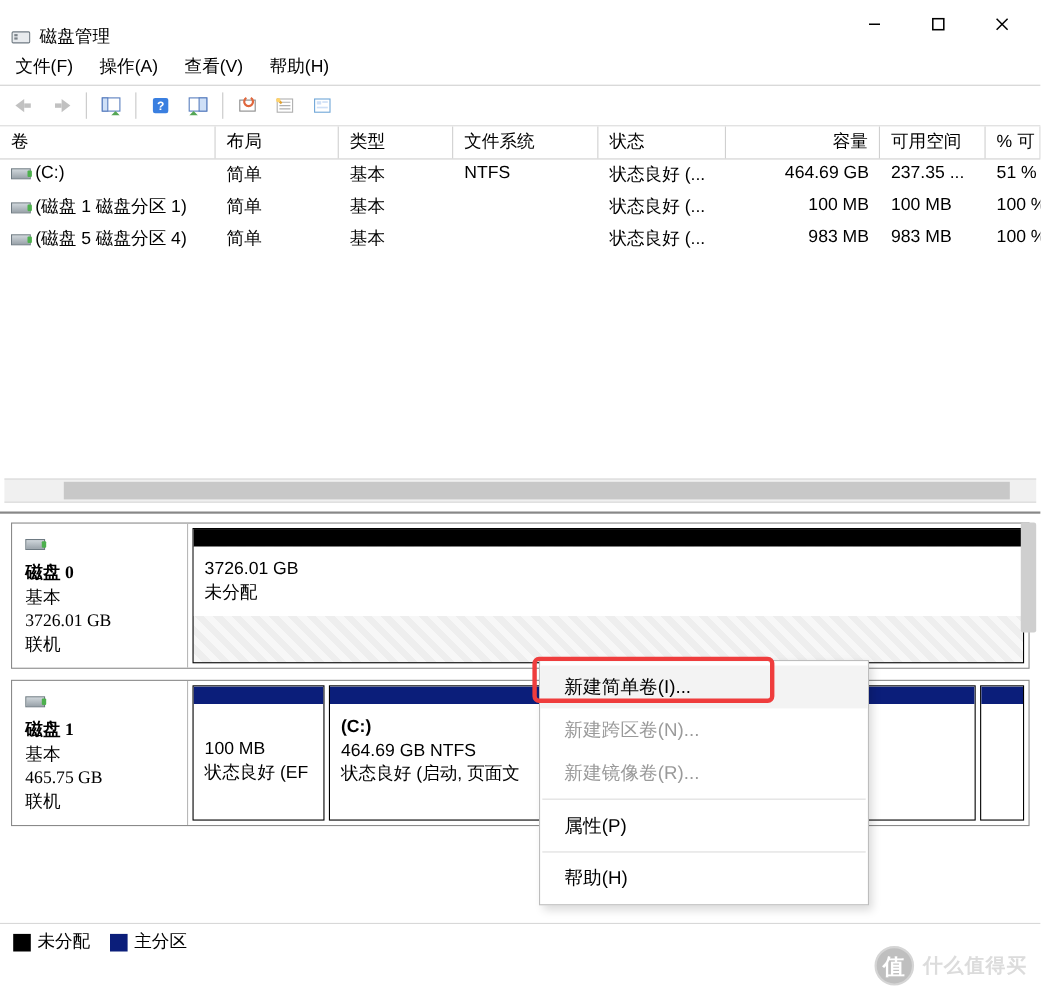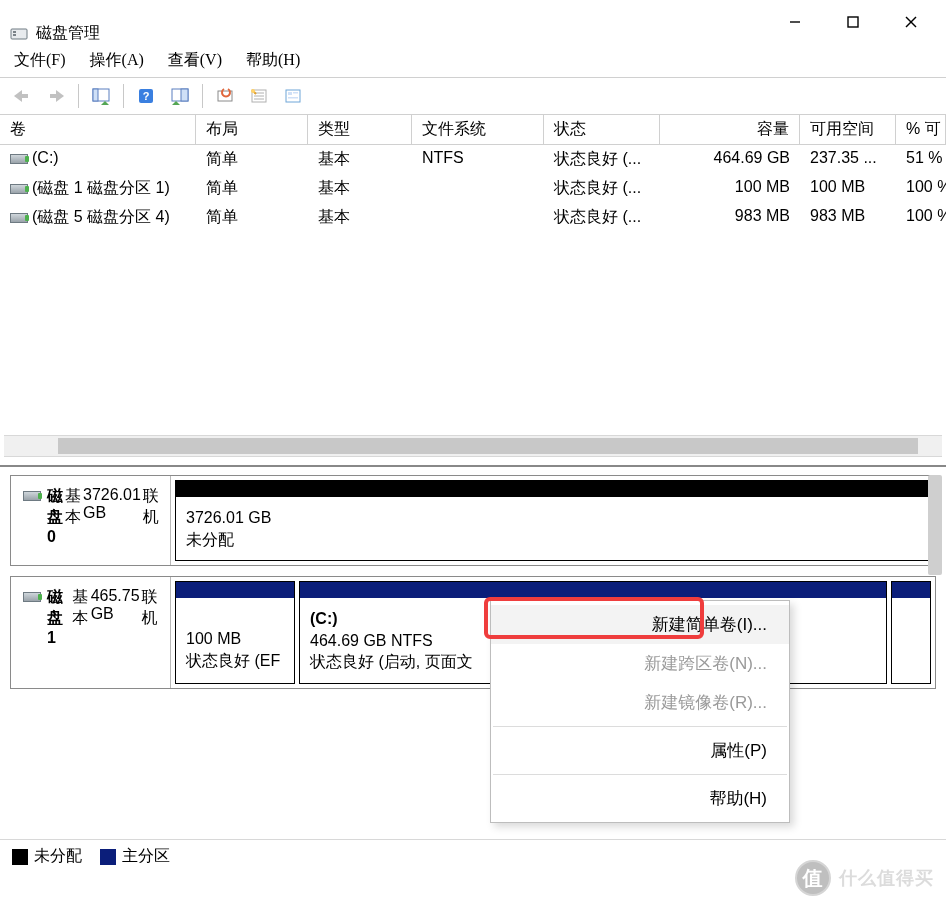--- a/index.html
+++ b/index.html
@@ -31,21 +31,20 @@
   .win-controls { margin-left: auto; display:flex; }
   .win-controls .wc {
     width: 58px; height: 44px; display:flex; align-items:center; justify-content:center;
     font-size: 14px; color:#000;
   }
   .win-controls .wc svg { display:block; }
   
   .menubar {
     display:flex; gap: 24px; padding: 6px 14px; font-size: 16px;
     border-bottom: 1px solid #d0d0d0;
-    font-family: Liberation Serif, serif;
   }
   .menubar .menu-item { cursor: default; }
   
   .toolbar {
     display:flex; align-items:center; gap: 6px;
     padding: 4px 8px;
     border-bottom: 1px solid #d0d0d0;
   }
   .toolbar .tb-sep { width:1px; height:24px; background:#c8c8c8; margin:0 2px; }
   .toolbar .tb-btn {
@@ -101,21 +100,21 @@
   
   .disk-panel {
     border-top:2px solid #888; padding: 4px;
     position:relative;
   }
   .disk-row {
     display:flex; border:1px solid #8a8a8a; margin: 4px 6px 10px 6px; background:#fff;
   }
   .disk-row .disk-info {
     width: 160px; padding: 10px 12px; border-right: 1px solid #b8b8b8;
-    display:flex; flex-direction:row; gap:2px; font-size:16px;
+    display:flex; flex-direction:column; gap:2px; font-size:16px;font-family:Liberation Serif, serif;
   }
   .disk-row .disk-info .disk-name { font-weight:700; }
   .disk-row .disk-info .disk-mini { margin-bottom:4px; }
   .disk-row .parts {
     flex:1; display:flex; gap:4px; padding:4px;
   }
   .part {
     border:1px solid #000; display:flex; flex-direction:column;
     overflow:hidden; font-size:16px; min-width:0;
   }
@@ -134,21 +133,21 @@
   .swatch { display:inline-block; width:16px; height:16px; margin-right:6px; vertical-align:middle; }
   .swatch.black { background:#000; }
   .swatch.blue { background:#0b1e7a; }
 
   
   .context-menu {
     position:absolute; left:490px; top:600px; width:300px;
     background:#fff; border:1px solid #bdbdbd; box-shadow: 4px 4px 8px rgba(0,0,0,.15);
     padding: 4px 0; z-index: 20; font-size:17px;
   }
-  .context-menu .mi { padding: 8px 22px; color:#000; white-space:nowrap;text-align:right; }
+  .context-menu .mi { padding: 8px 22px; color:#000; white-space:nowrap; }
   .context-menu .mi.disabled { color:#9a9a9a; }
   .context-menu .mi.highlight { background:#f3f3f3; }
   .context-menu .sep { height:1px; background:#dcdcdc; margin:4px 2px; }
   .highlight-box {
     position:absolute; border:4px solid #ef3d3d; border-radius:6px;
     pointer-events:none; z-index:25;
   }
 
   
   .v-scroll {

